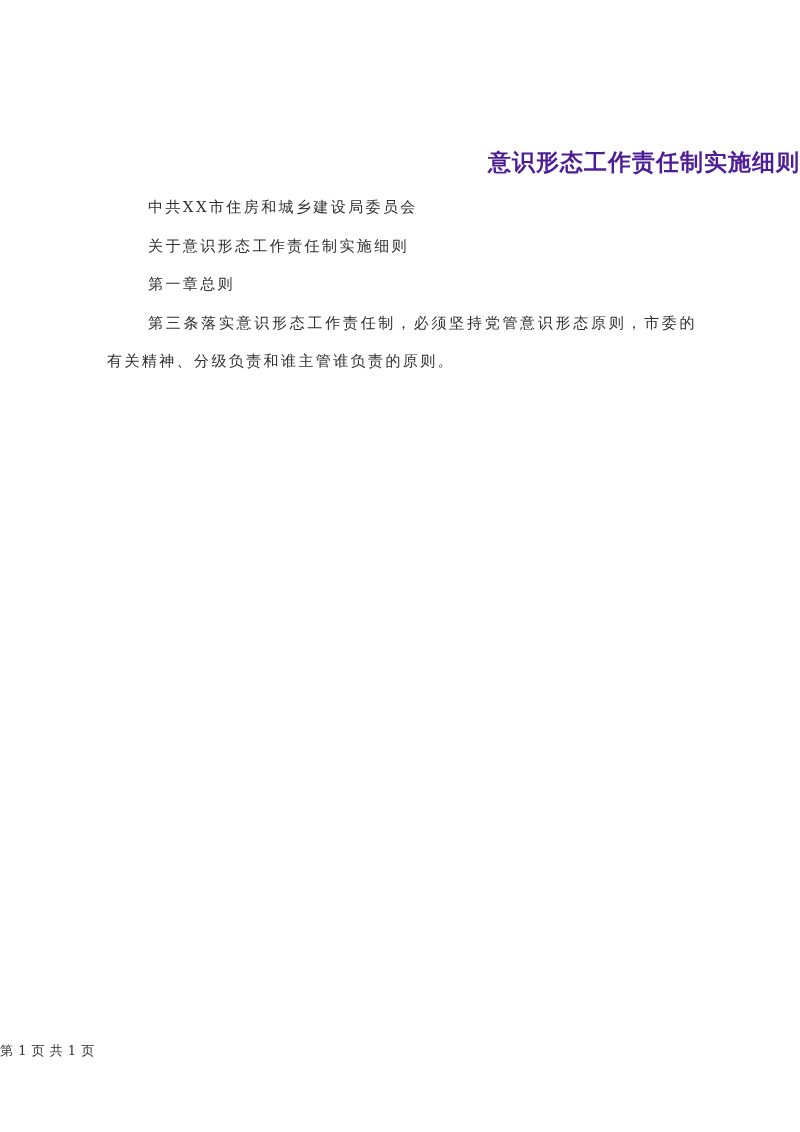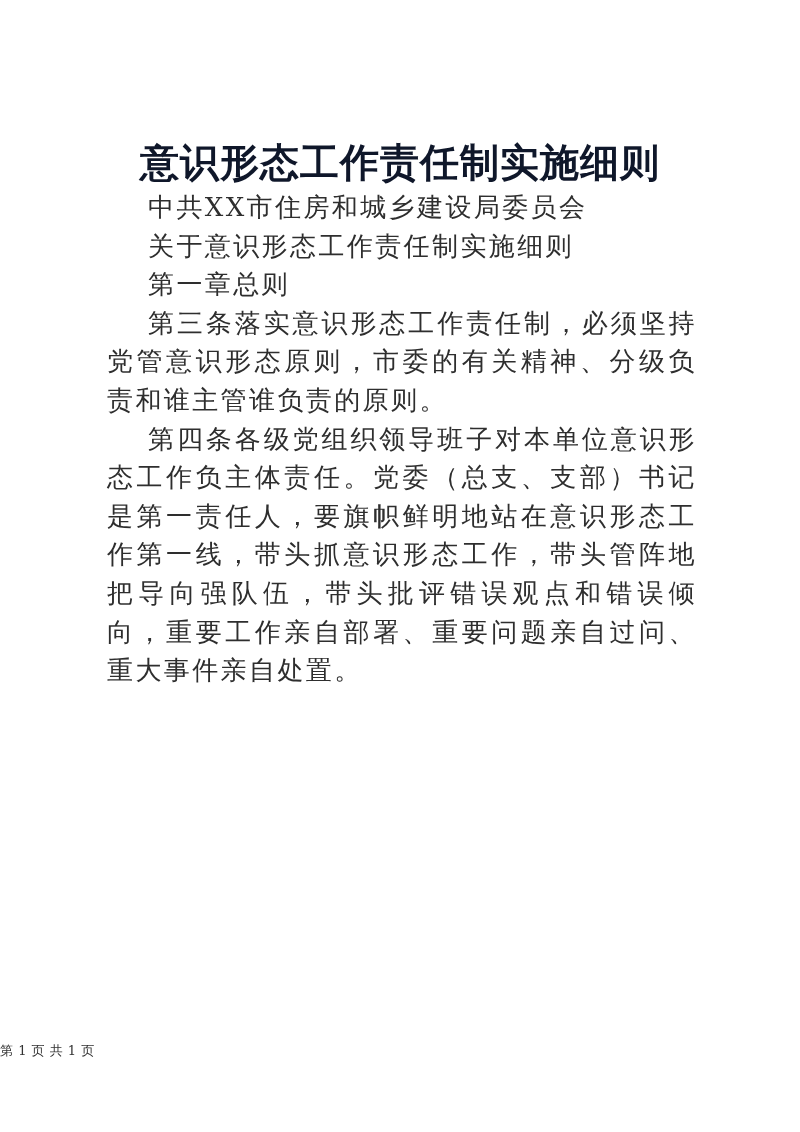--- a/index.html
+++ b/index.html
@@ -20,33 +20,33 @@
     left: 0; top: 0;
     width: 800px;
     height: 1132px;
     background: #ffffff;
   }
   .title {
     position: absolute;
     top: 140px;
     left: 0;
     width: 800px;
-    text-align: center;
-    font-size: 39px;
+    text-align: right;
+    font-size: 23px;
     font-weight: bold;
-    color: #0f172a;
+    color: #4c1d95;
     letter-spacing: 1px;
     line-height: 44px;
   }
   .body {
     position: absolute;
     top: 188px;
     left: 107px;
     width: 590px;
-    font-size: 26px;
+    font-size: 15px;
     line-height: 38.6px;
     text-align: justify;
     letter-spacing: 2.4px;
     color: #2e2e2e;
   }
   .para {
     margin: 0;
     text-indent: 41px;
   }
   .para.head {
@@ -67,17 +67,16 @@
 <body>
 
 <div class="page">
   <div class="title">意识形态工作责任制实施细则</div>
 
   <div class="body">
     <p class="para head">中共XX市住房和城乡建设局委员会</p>
     <p class="para head">关于意识形态工作责任制实施细则</p>
     <p class="para head">第一章总则</p>
     <p class="para">第三条落实意识形态工作责任制，必须坚持党管意识形态原则，市委的有关精神、分级负责和谁主管谁负责的原则。</p>
-    <p class="para">第四条各级党组织领导班子对本单位意识形态工作负主体责任。党委（总支、支部）书记是第一责任人，要旗帜鲜明地站在意识形态工作第一线，带头抓意识形态工作，带头管阵地把导向强队伍，带头批评错误观点和错误倾向，重要工作亲自部署、重要问题亲自过问、重大事件亲自处置。</p>
   </div>
 
   <div class="footer">第 1 页  共 1 页</div>
 </div>
 
 </body></html>

